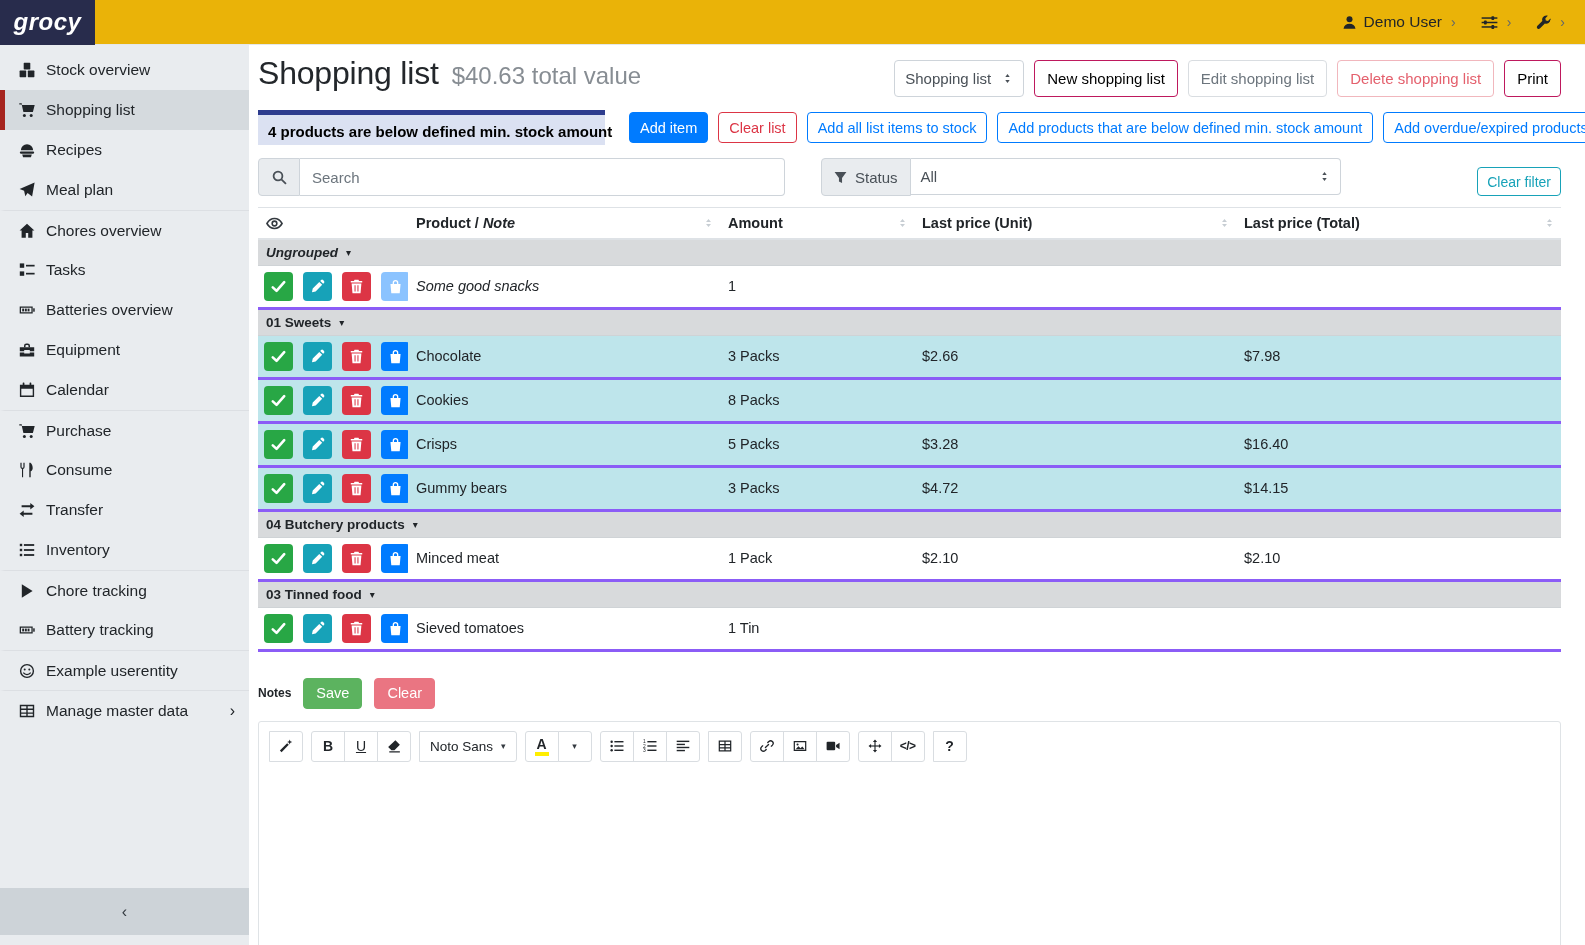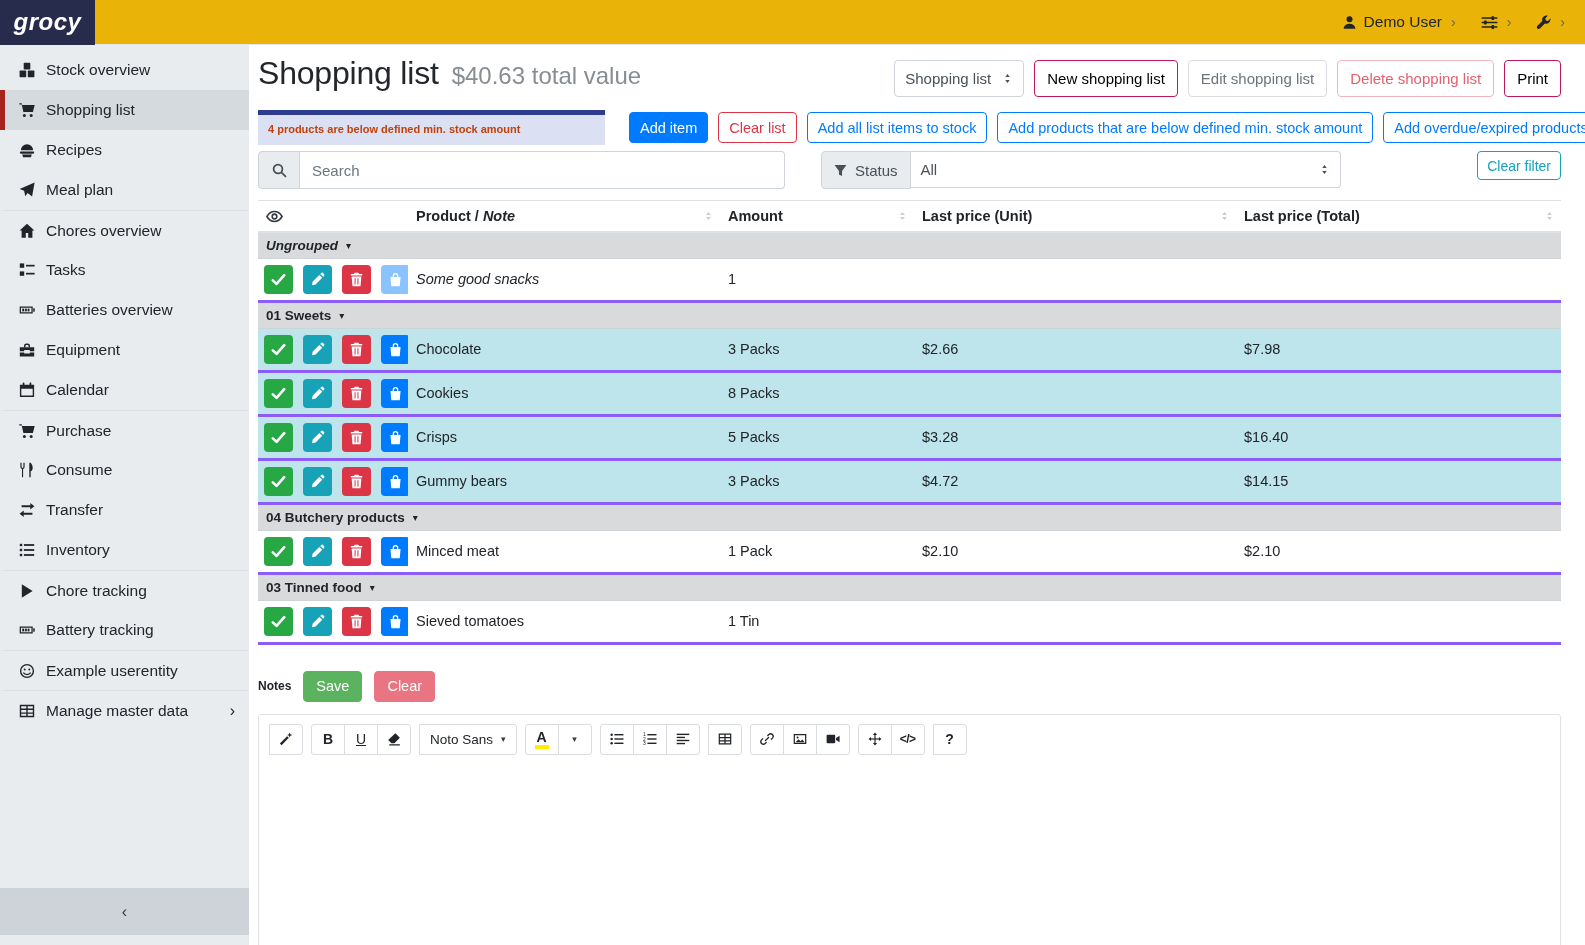--- a/index.html
+++ b/index.html
@@ -45,28 +45,28 @@
        align-items:center;justify-content:center;white-space:nowrap}
   .head-controls .btn{height:37px;padding:0 12px;font-size:15px}
   .b-dark{border:1px solid #be185d;color:#000000}
   .b-muted{border:1px solid #d9dde1;color:#6c757d}
   .b-danger-soft{border:1px solid #f1b7bd;color:#e4606d}
 
   
   .action-row{display:flex;align-items:center;margin-top:13px;gap:10px}
   .alert-min{width:347px;height:35px;background:#dbe1f2;position:relative;cursor:pointer;margin-right:14px;flex:none}
   .alert-min .bar{position:absolute;top:0;left:0;width:100%;height:5px;background:#2d3c8e}
-  .alert-min .txt{position:absolute;left:10px;top:13px;font-size:11px;font-weight:bold;color:#c2410c;white-space:nowrap}
+  .alert-min .txt{position:absolute;left:10px;top:13px;font-size:15px;font-weight:bold;color:#000000;white-space:nowrap}
   .action-row .btn{height:31px;padding:0 10px;font-size:14.5px}
   .b-primary{background:#007bff;border:1px solid #007bff;color:#fff}
   .b-o-danger{border:1px solid #dc3545;color:#dc3545}
   .b-o-primary{border:1px solid #007bff;color:#007bff}
 
   
-  .filter-row{display:flex;align-items:flex-start;margin-top:6px}
+  .filter-row{display:flex;align-items:flex-end;margin-top:13px}
   .igroup{display:flex;height:38px}
   .ig-search{width:527px}
   .prepend{background:#e9ecef;border:1px solid #ced4da;border-radius:4px 0 0 4px;display:flex;
            align-items:center;justify-content:center;color:#495057}
   .pre-search{width:42px}
   .input{flex:1;min-width:0;border:1px solid #ced4da;border-left:none;border-radius:0 4px 4px 0;
          padding:0 12px;font:inherit;color:#495057;outline:none;background:#fff}
   .input::placeholder{color:#6c757d}
   .ig-status{width:520px;margin-left:36px}
   .pre-status{padding:0 12px;gap:8px;font-size:15px}

